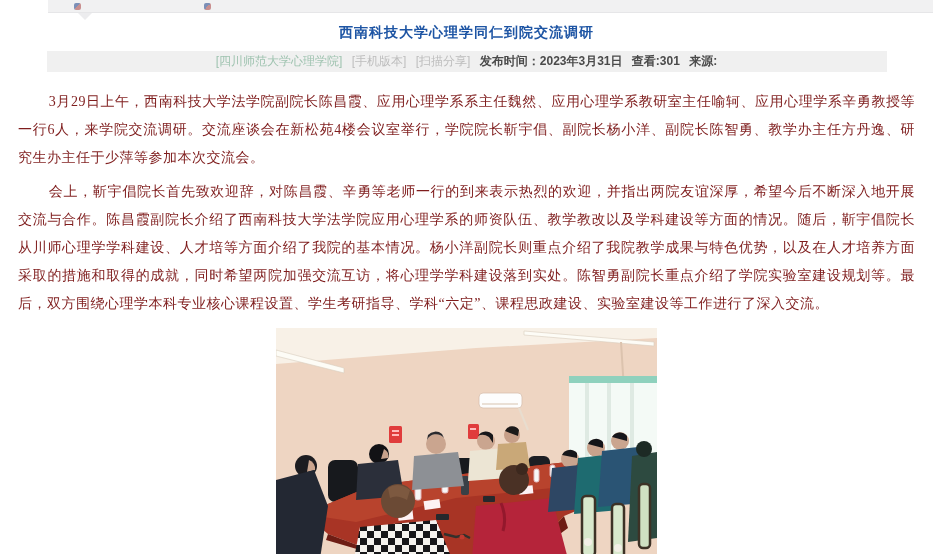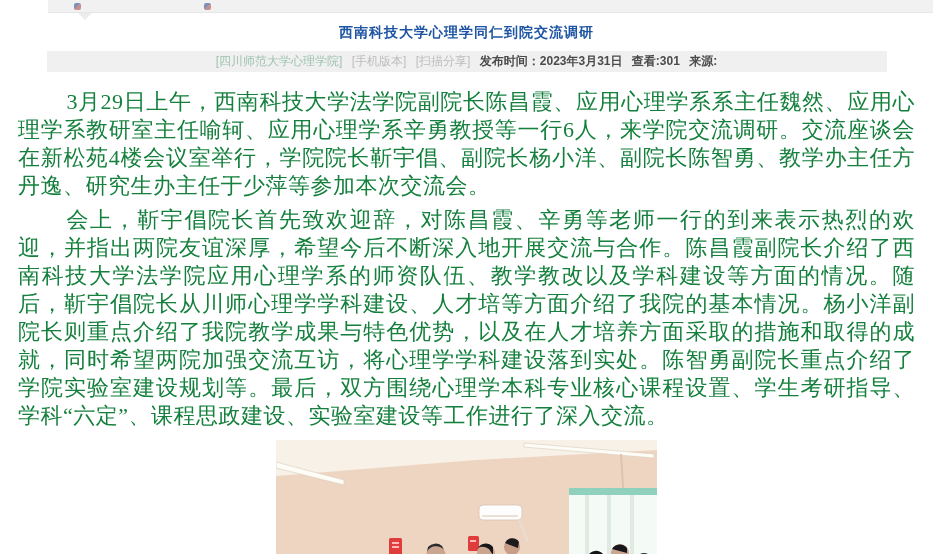--- a/index.html
+++ b/index.html
@@ -57,23 +57,23 @@
     font-size: 12px;
     font-family: "Liberation Sans", "DejaVu Sans", sans-serif;
     white-space: nowrap;
   }
   .meta-bar span { margin: 0 3px; }
   .meta-link-green { color: #9fc3b0; cursor: pointer; }
   .meta-link-gray { color: #bdbdbd; cursor: pointer; }
   .meta-strong { color: #4a4a4a; font-weight: bold; }
   .body-text {
     margin: 4px 18px 0;
-    font-size: 22px;
+    font-size: 14px;
     line-height: 28px;
-    color: #15803d;
+    color: #7f1d1d;
     text-align: justify;
     letter-spacing: 0.5px;
   }
   .body-text p { margin: 0 0 6px; text-indent: 2.2em; }
   .photo-figure {
     margin: 10px 0 0;
     text-align: center;
   }
   .photo-figure svg { display: inline-block; vertical-align: top; }
 </style>

